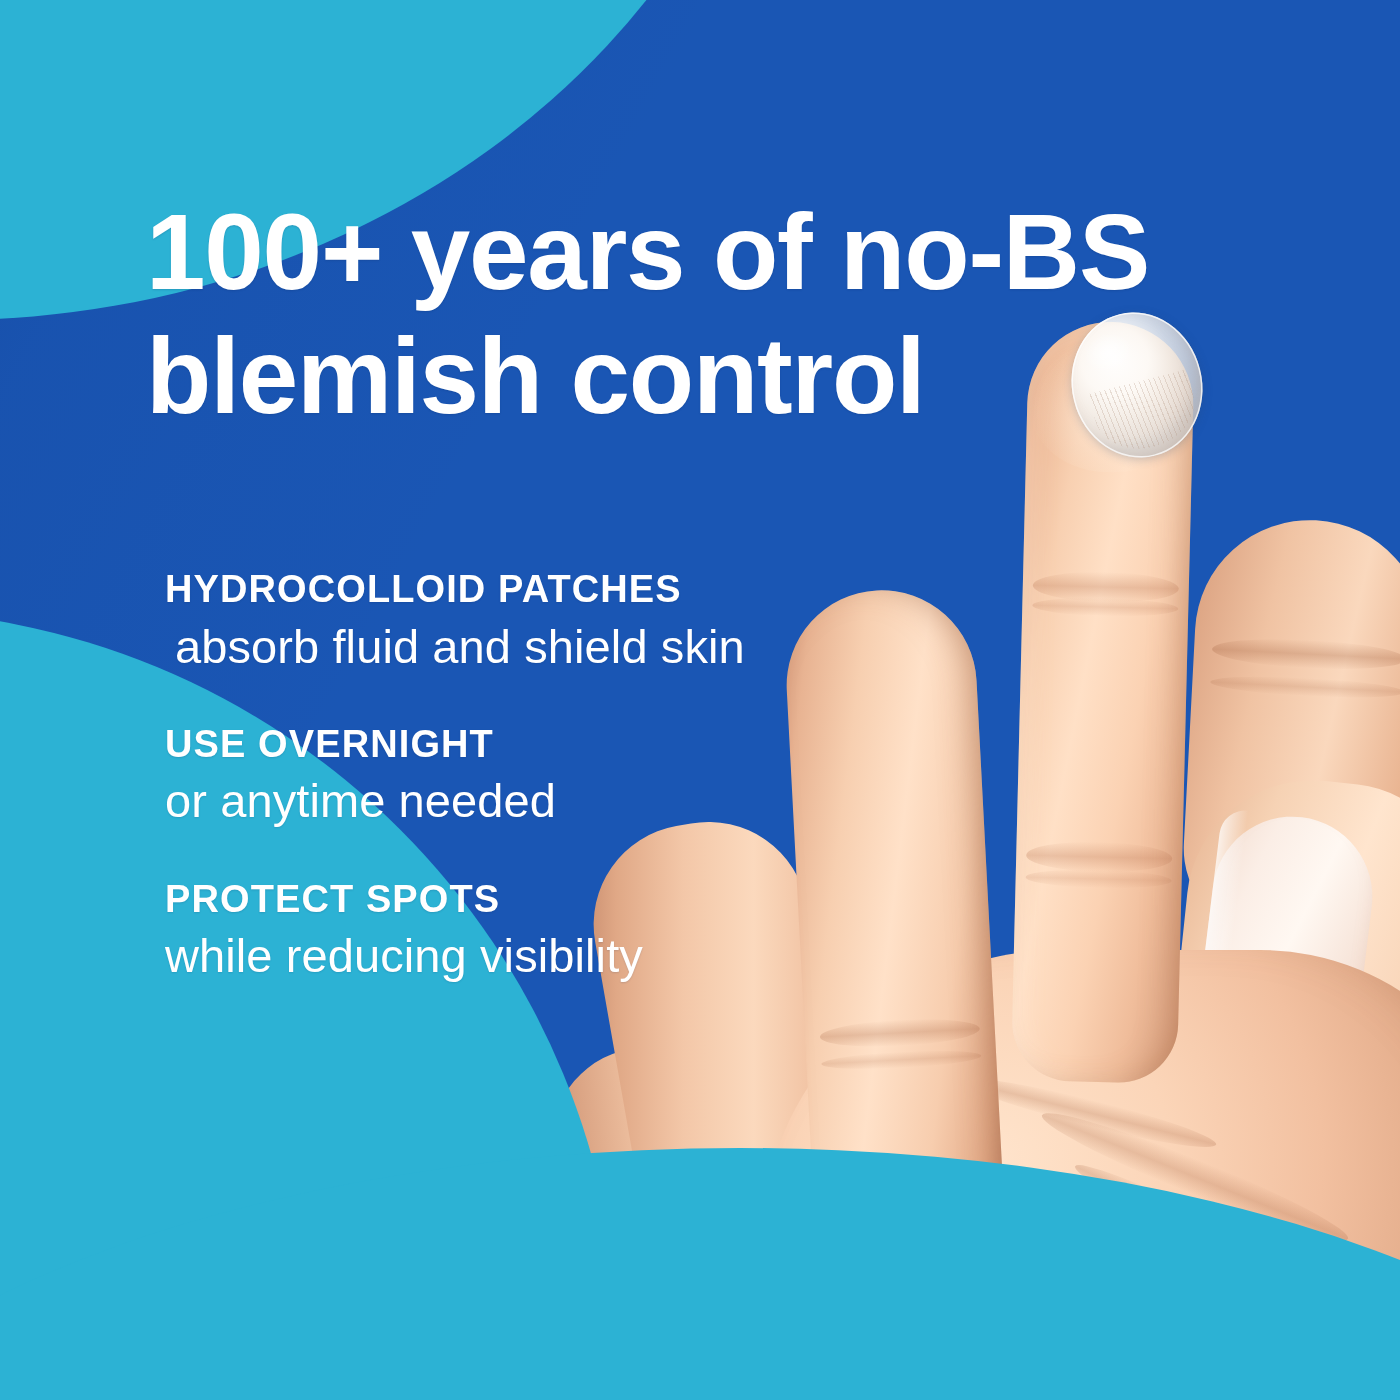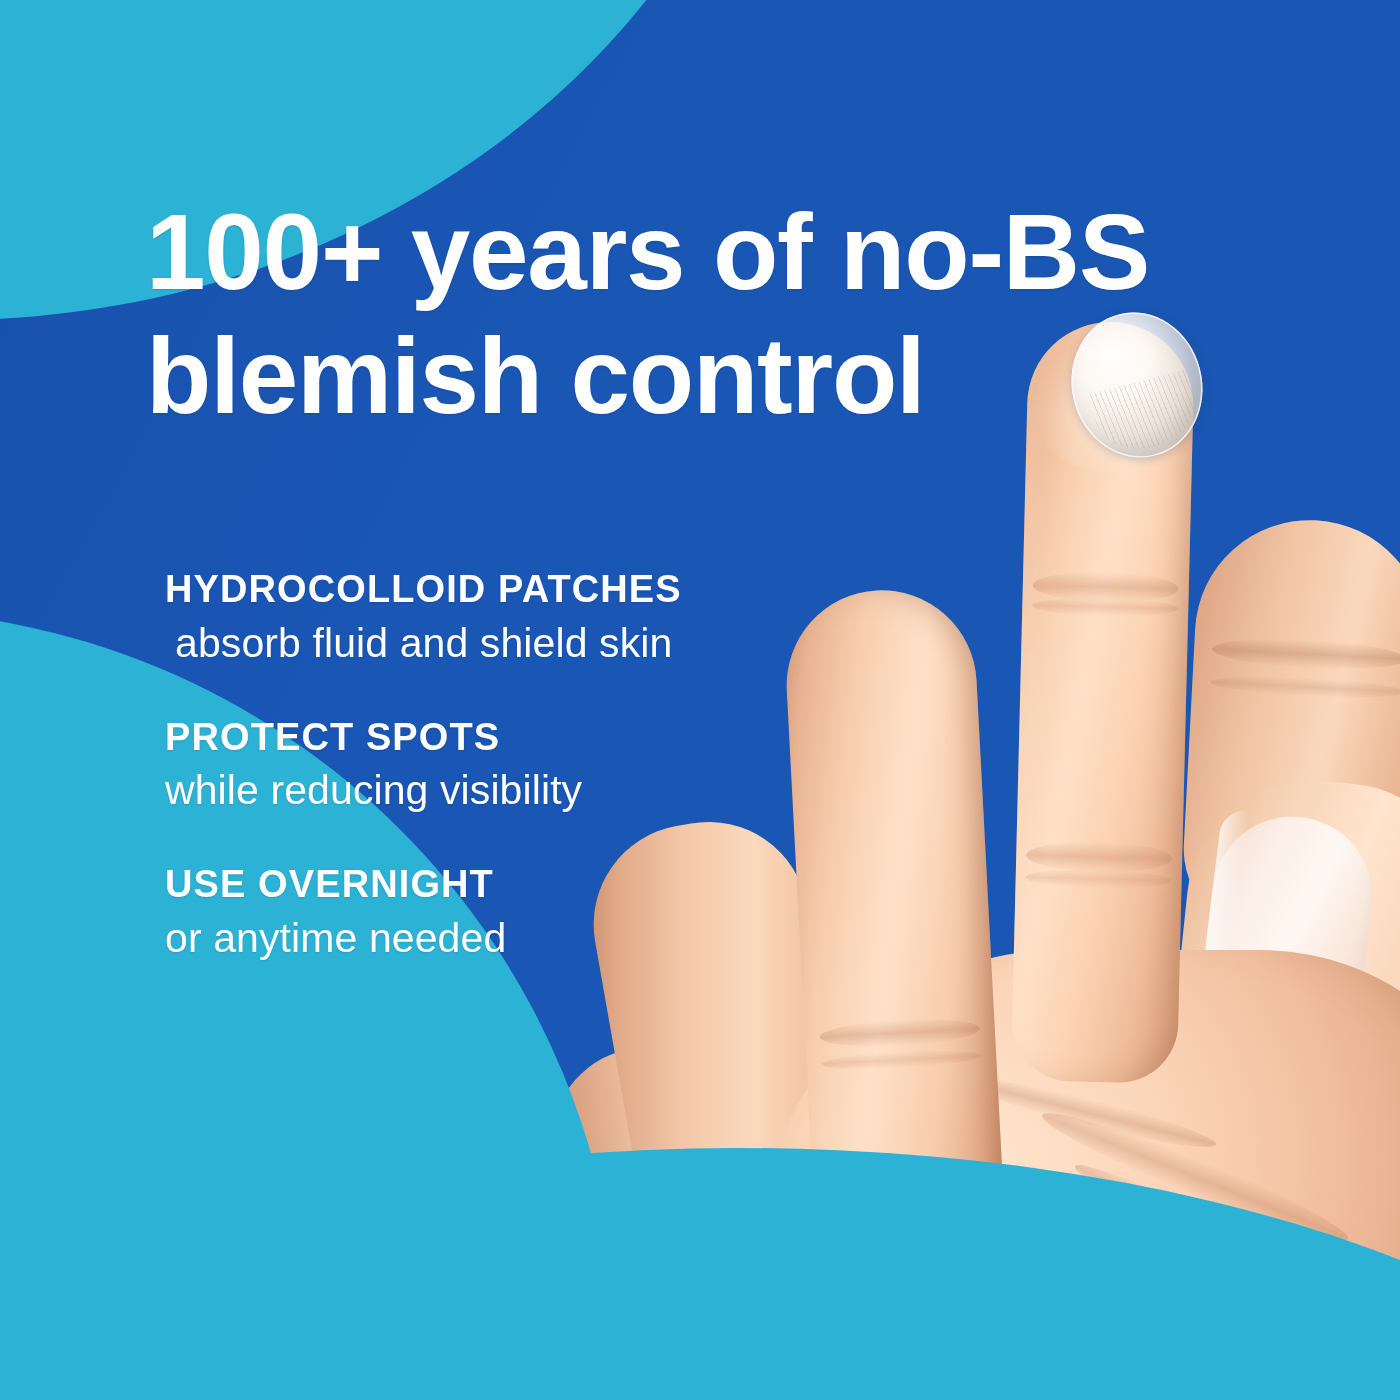--- a/index.html
+++ b/index.html
@@ -285,21 +285,21 @@
     color:#ffffff;
     font-size:38px;
     font-weight:700;
     letter-spacing:1.1px;
     line-height:1.12;
     text-transform:uppercase;
     text-shadow:0 1px 2px rgba(10,40,90,.16);
   }
   .f-sub{
     color:#ffffff;
-    font-size:41px;
+    font-size:47px;
     font-weight:400;
     line-height:1.2;
     margin-top:8px;
     letter-spacing:.1px;
     text-shadow:0 1px 2px rgba(10,40,90,.14);
   }
   .feature.indented .f-sub{ padding-left:10px; }
 </style>
 </head>
 <body>
@@ -359,24 +359,24 @@
   <div class="headline">100+ years of no-BS blemish control</div>
 
   <div class="features">
 
     <div class="feature indented">
       <div class="f-title">HYDROCOLLOID PATCHES</div>
       <div class="f-sub">absorb fluid and shield skin</div>
     </div>
 
     <div class="feature">
+      <div class="f-title">USE OVERNIGHT</div>
+      <div class="f-sub">or anytime needed</div>
+    </div>
+
+    <div class="feature">
       <div class="f-title">PROTECT SPOTS</div>
       <div class="f-sub">while reducing visibility</div>
     </div>
 
-    <div class="feature">
-      <div class="f-title">USE OVERNIGHT</div>
-      <div class="f-sub">or anytime needed</div>
-    </div>
-
   </div>
 
 </div>
 
 </body></html>

